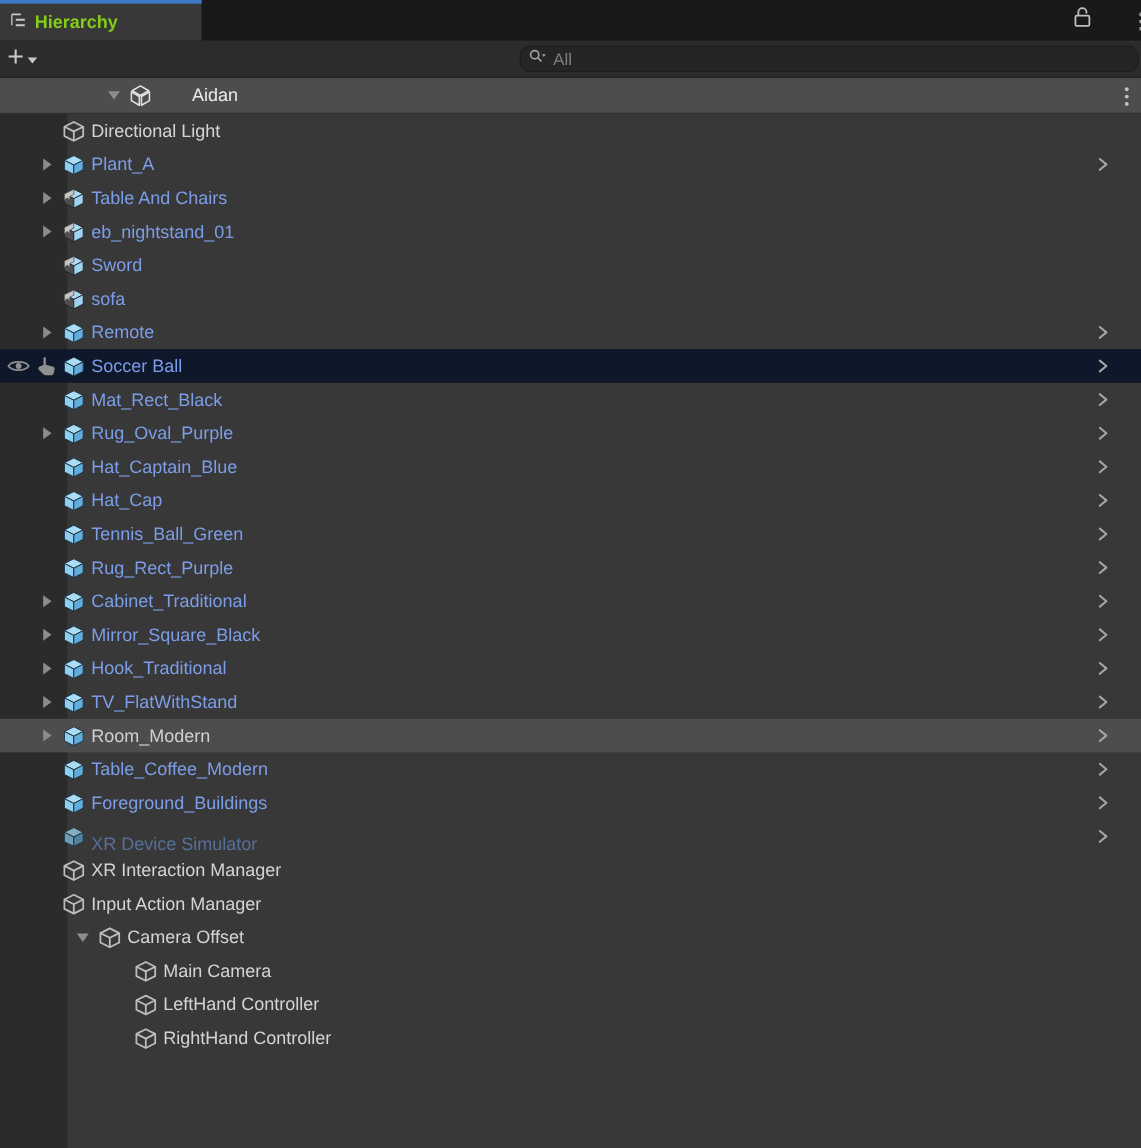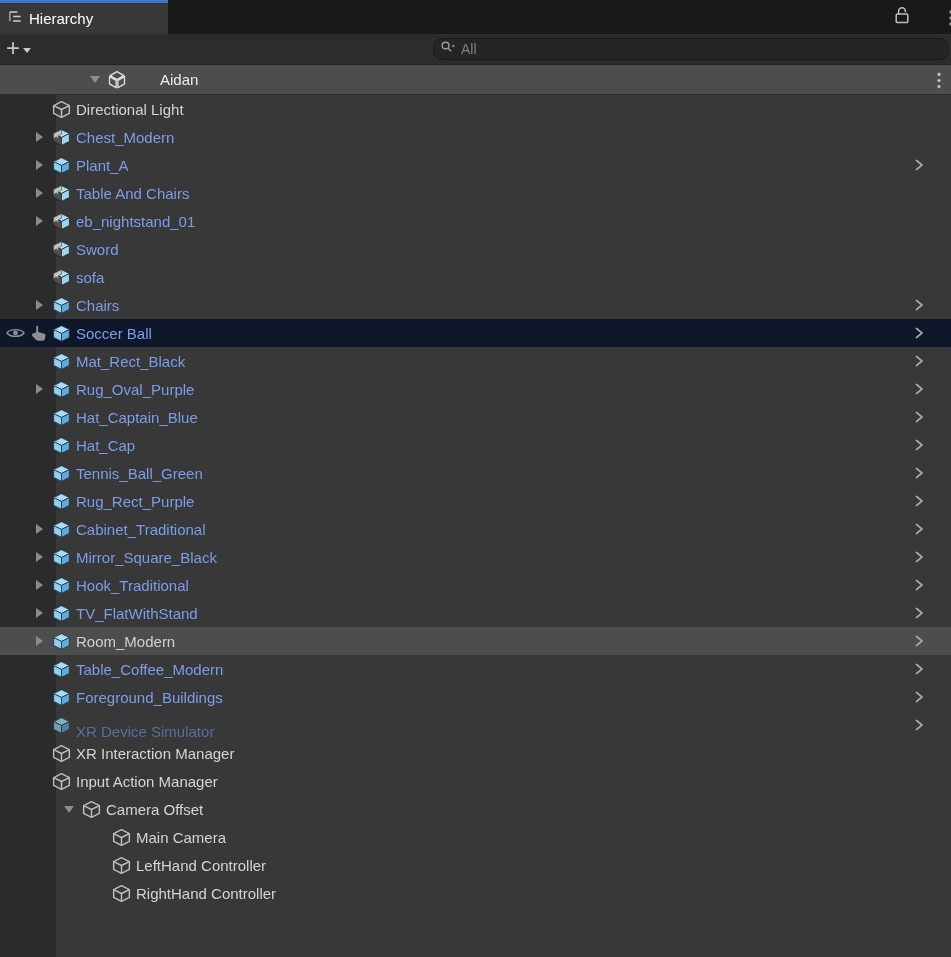--- a/index.html
+++ b/index.html
@@ -8,21 +8,21 @@
     background:#383838;font-family:"Liberation Sans",sans-serif;
     -webkit-font-smoothing:antialiased;user-select:none;
   }
   
   .tabbar{position:relative;height:34px;background:#191919;}
   .tab{
     position:absolute;left:0;top:0;width:168px;height:34px;background:#383838;
     border-top:3px solid #3E79C7;box-sizing:border-box;
     display:flex;align-items:center;padding-left:8px;gap:6px;
   }
-  .tab-label{color:#ffffff;font-size:15px;}
+  .tab-label{color:#84cc16;font-size:15px;font-weight:bold;}
   .tabbar-right{position:absolute;right:0;top:0;height:34px;display:flex;align-items:center;gap:10px;}
   .lock{margin-right:40px;}
   .edge-kebab{position:absolute;right:-5px;top:8px;}
   
   .toolbar{position:relative;height:31px;background:#2C2C2C;border-bottom:1px solid #242424;box-sizing:border-box;}
   .create-btn{position:absolute;left:6px;top:1px;display:flex;align-items:center;gap:3px;cursor:pointer;}
   .plus{color:#C8C8C8;font-size:24px;line-height:26px;font-weight:400;}
   .caret-down{width:0;height:0;border-left:4.5px solid transparent;border-right:4.5px solid transparent;border-top:5px solid #C8C8C8;margin-top:4px;}
   .searchbox{
     position:absolute;left:433px;right:2px;top:4px;height:22px;background:#252525;
@@ -160,128 +160,111 @@
         </span>
         <span class="label c-plain">Directional Light</span>
       </div>
       <div class="row">
         <span class="indent" style="width: 28px;"></span>
         <span class="arrow-box">
           <span class="tri-right"></span>
         </span>
         <span class="obj-icon">
           <svg width="19" height="19" viewBox="0 0 16 16">
+            <g stroke="#203542" stroke-width="0.7" stroke-linejoin="round">
+              <path d="M8 1.4 L14.6 4.7 L8 8 L1.4 4.7 Z" fill="#ABDCF6"></path>
+              <path d="M1.4 4.7 L8 8 V14.6 L1.4 11.3 Z" fill="#8ECFF0"></path>
+              <path d="M14.6 4.7 V11.3 L8 14.6 V8 Z" fill="#62ACDC"></path>
+            </g>
+          </svg>
+        </span>
+        <span class="label c-prefab">Plant_A</span>
+        <span class="chev"><svg width="13" height="14" viewBox="0 0 13 14">
+            <path d="M3.5 2.5 L9 7 L3.5 11.5" stroke="#A6A6A6" stroke-width="1.7" fill="none" stroke-linecap="round" stroke-linejoin="round"></path>
+          </svg></span>
+      </div>
+      <div class="row">
+        <span class="indent" style="width: 28px;"></span>
+        <span class="arrow-box">
+          <span class="tri-right"></span>
+        </span>
+        <span class="obj-icon">
+          <svg width="19" height="19" viewBox="0 0 16 16">
             <g stroke="#222" stroke-width="0.6" stroke-linejoin="round">
               <path d="M8 1.4 L14.6 4.7 L8 8 L1.4 4.7 Z" fill="#ABDCF6"></path>
               <path d="M1.4 4.7 L8 8 V14.6 L1.4 11.3 Z" fill="#4E4E4E"></path>
               <path d="M14.6 4.7 V11.3 L8 14.6 V8 Z" fill="#9ED4F2"></path>
               <path d="M8 1.4 L1.4 4.7 V9.3 L3.3 7.4 L5.2 9.1 V6.5 L8 5.1 Z" fill="#C6C6C6" stroke="#555"></path>
             </g>
           </svg>
         </span>
-        <span class="label c-prefab">Chest_Modern</span>
-      </div>
-      <div class="row">
-        <span class="indent" style="width: 28px;"></span>
-        <span class="arrow-box">
-          <span class="tri-right"></span>
-        </span>
-        <span class="obj-icon">
-          <svg width="19" height="19" viewBox="0 0 16 16">
-            <g stroke="#203542" stroke-width="0.7" stroke-linejoin="round">
-              <path d="M8 1.4 L14.6 4.7 L8 8 L1.4 4.7 Z" fill="#ABDCF6"></path>
-              <path d="M1.4 4.7 L8 8 V14.6 L1.4 11.3 Z" fill="#8ECFF0"></path>
-              <path d="M14.6 4.7 V11.3 L8 14.6 V8 Z" fill="#62ACDC"></path>
-            </g>
-          </svg>
-        </span>
-        <span class="label c-prefab">Plant_A</span>
-        <span class="chev"><svg width="13" height="14" viewBox="0 0 13 14">
-            <path d="M3.5 2.5 L9 7 L3.5 11.5" stroke="#A6A6A6" stroke-width="1.7" fill="none" stroke-linecap="round" stroke-linejoin="round"></path>
-          </svg></span>
+        <span class="label c-prefab">Table And Chairs</span>
       </div>
       <div class="row">
         <span class="indent" style="width: 28px;"></span>
         <span class="arrow-box">
           <span class="tri-right"></span>
         </span>
         <span class="obj-icon">
           <svg width="19" height="19" viewBox="0 0 16 16">
             <g stroke="#222" stroke-width="0.6" stroke-linejoin="round">
               <path d="M8 1.4 L14.6 4.7 L8 8 L1.4 4.7 Z" fill="#ABDCF6"></path>
               <path d="M1.4 4.7 L8 8 V14.6 L1.4 11.3 Z" fill="#4E4E4E"></path>
               <path d="M14.6 4.7 V11.3 L8 14.6 V8 Z" fill="#9ED4F2"></path>
               <path d="M8 1.4 L1.4 4.7 V9.3 L3.3 7.4 L5.2 9.1 V6.5 L8 5.1 Z" fill="#C6C6C6" stroke="#555"></path>
             </g>
           </svg>
         </span>
-        <span class="label c-prefab">Table And Chairs</span>
-      </div>
-      <div class="row">
-        <span class="indent" style="width: 28px;"></span>
-        <span class="arrow-box">
-          <span class="tri-right"></span>
-        </span>
+        <span class="label c-prefab">eb_nightstand_01</span>
+      </div>
+      <div class="row">
+        <span class="indent" style="width: 28px;"></span>
+        <span class="arrow-box"></span>
         <span class="obj-icon">
           <svg width="19" height="19" viewBox="0 0 16 16">
             <g stroke="#222" stroke-width="0.6" stroke-linejoin="round">
               <path d="M8 1.4 L14.6 4.7 L8 8 L1.4 4.7 Z" fill="#ABDCF6"></path>
               <path d="M1.4 4.7 L8 8 V14.6 L1.4 11.3 Z" fill="#4E4E4E"></path>
               <path d="M14.6 4.7 V11.3 L8 14.6 V8 Z" fill="#9ED4F2"></path>
               <path d="M8 1.4 L1.4 4.7 V9.3 L3.3 7.4 L5.2 9.1 V6.5 L8 5.1 Z" fill="#C6C6C6" stroke="#555"></path>
             </g>
           </svg>
         </span>
-        <span class="label c-prefab">eb_nightstand_01</span>
+        <span class="label c-prefab">Sword</span>
       </div>
       <div class="row">
         <span class="indent" style="width: 28px;"></span>
         <span class="arrow-box"></span>
         <span class="obj-icon">
           <svg width="19" height="19" viewBox="0 0 16 16">
             <g stroke="#222" stroke-width="0.6" stroke-linejoin="round">
               <path d="M8 1.4 L14.6 4.7 L8 8 L1.4 4.7 Z" fill="#ABDCF6"></path>
               <path d="M1.4 4.7 L8 8 V14.6 L1.4 11.3 Z" fill="#4E4E4E"></path>
               <path d="M14.6 4.7 V11.3 L8 14.6 V8 Z" fill="#9ED4F2"></path>
               <path d="M8 1.4 L1.4 4.7 V9.3 L3.3 7.4 L5.2 9.1 V6.5 L8 5.1 Z" fill="#C6C6C6" stroke="#555"></path>
             </g>
           </svg>
         </span>
-        <span class="label c-prefab">Sword</span>
-      </div>
-      <div class="row">
-        <span class="indent" style="width: 28px;"></span>
-        <span class="arrow-box"></span>
-        <span class="obj-icon">
-          <svg width="19" height="19" viewBox="0 0 16 16">
-            <g stroke="#222" stroke-width="0.6" stroke-linejoin="round">
-              <path d="M8 1.4 L14.6 4.7 L8 8 L1.4 4.7 Z" fill="#ABDCF6"></path>
-              <path d="M1.4 4.7 L8 8 V14.6 L1.4 11.3 Z" fill="#4E4E4E"></path>
-              <path d="M14.6 4.7 V11.3 L8 14.6 V8 Z" fill="#9ED4F2"></path>
-              <path d="M8 1.4 L1.4 4.7 V9.3 L3.3 7.4 L5.2 9.1 V6.5 L8 5.1 Z" fill="#C6C6C6" stroke="#555"></path>
-            </g>
-          </svg>
-        </span>
         <span class="label c-prefab">sofa</span>
       </div>
       <div class="row">
         <span class="indent" style="width: 28px;"></span>
         <span class="arrow-box">
           <span class="tri-right"></span>
         </span>
         <span class="obj-icon">
           <svg width="19" height="19" viewBox="0 0 16 16">
             <g stroke="#203542" stroke-width="0.7" stroke-linejoin="round">
               <path d="M8 1.4 L14.6 4.7 L8 8 L1.4 4.7 Z" fill="#ABDCF6"></path>
               <path d="M1.4 4.7 L8 8 V14.6 L1.4 11.3 Z" fill="#8ECFF0"></path>
               <path d="M14.6 4.7 V11.3 L8 14.6 V8 Z" fill="#62ACDC"></path>
             </g>
           </svg>
         </span>
-        <span class="label c-prefab">Chairs</span>
+        <span class="label c-prefab">Remote</span>
         <span class="chev"><svg width="13" height="14" viewBox="0 0 13 14">
             <path d="M3.5 2.5 L9 7 L3.5 11.5" stroke="#A6A6A6" stroke-width="1.7" fill="none" stroke-linecap="round" stroke-linejoin="round"></path>
           </svg></span>
       </div>
       <div class="row hover">
         <span class="gutter-eye"><svg width="21" height="18" viewBox="0 0 21 18">
             <g stroke="#8F8F8F" stroke-width="1.4" fill="none">
               <path d="M2 9 C5 4.5 16 4.5 19 9 C16 13.5 5 13.5 2 9 Z"></path>
             </g>
             <circle cx="10.5" cy="9" r="2.4" fill="#8F8F8F"></circle>

